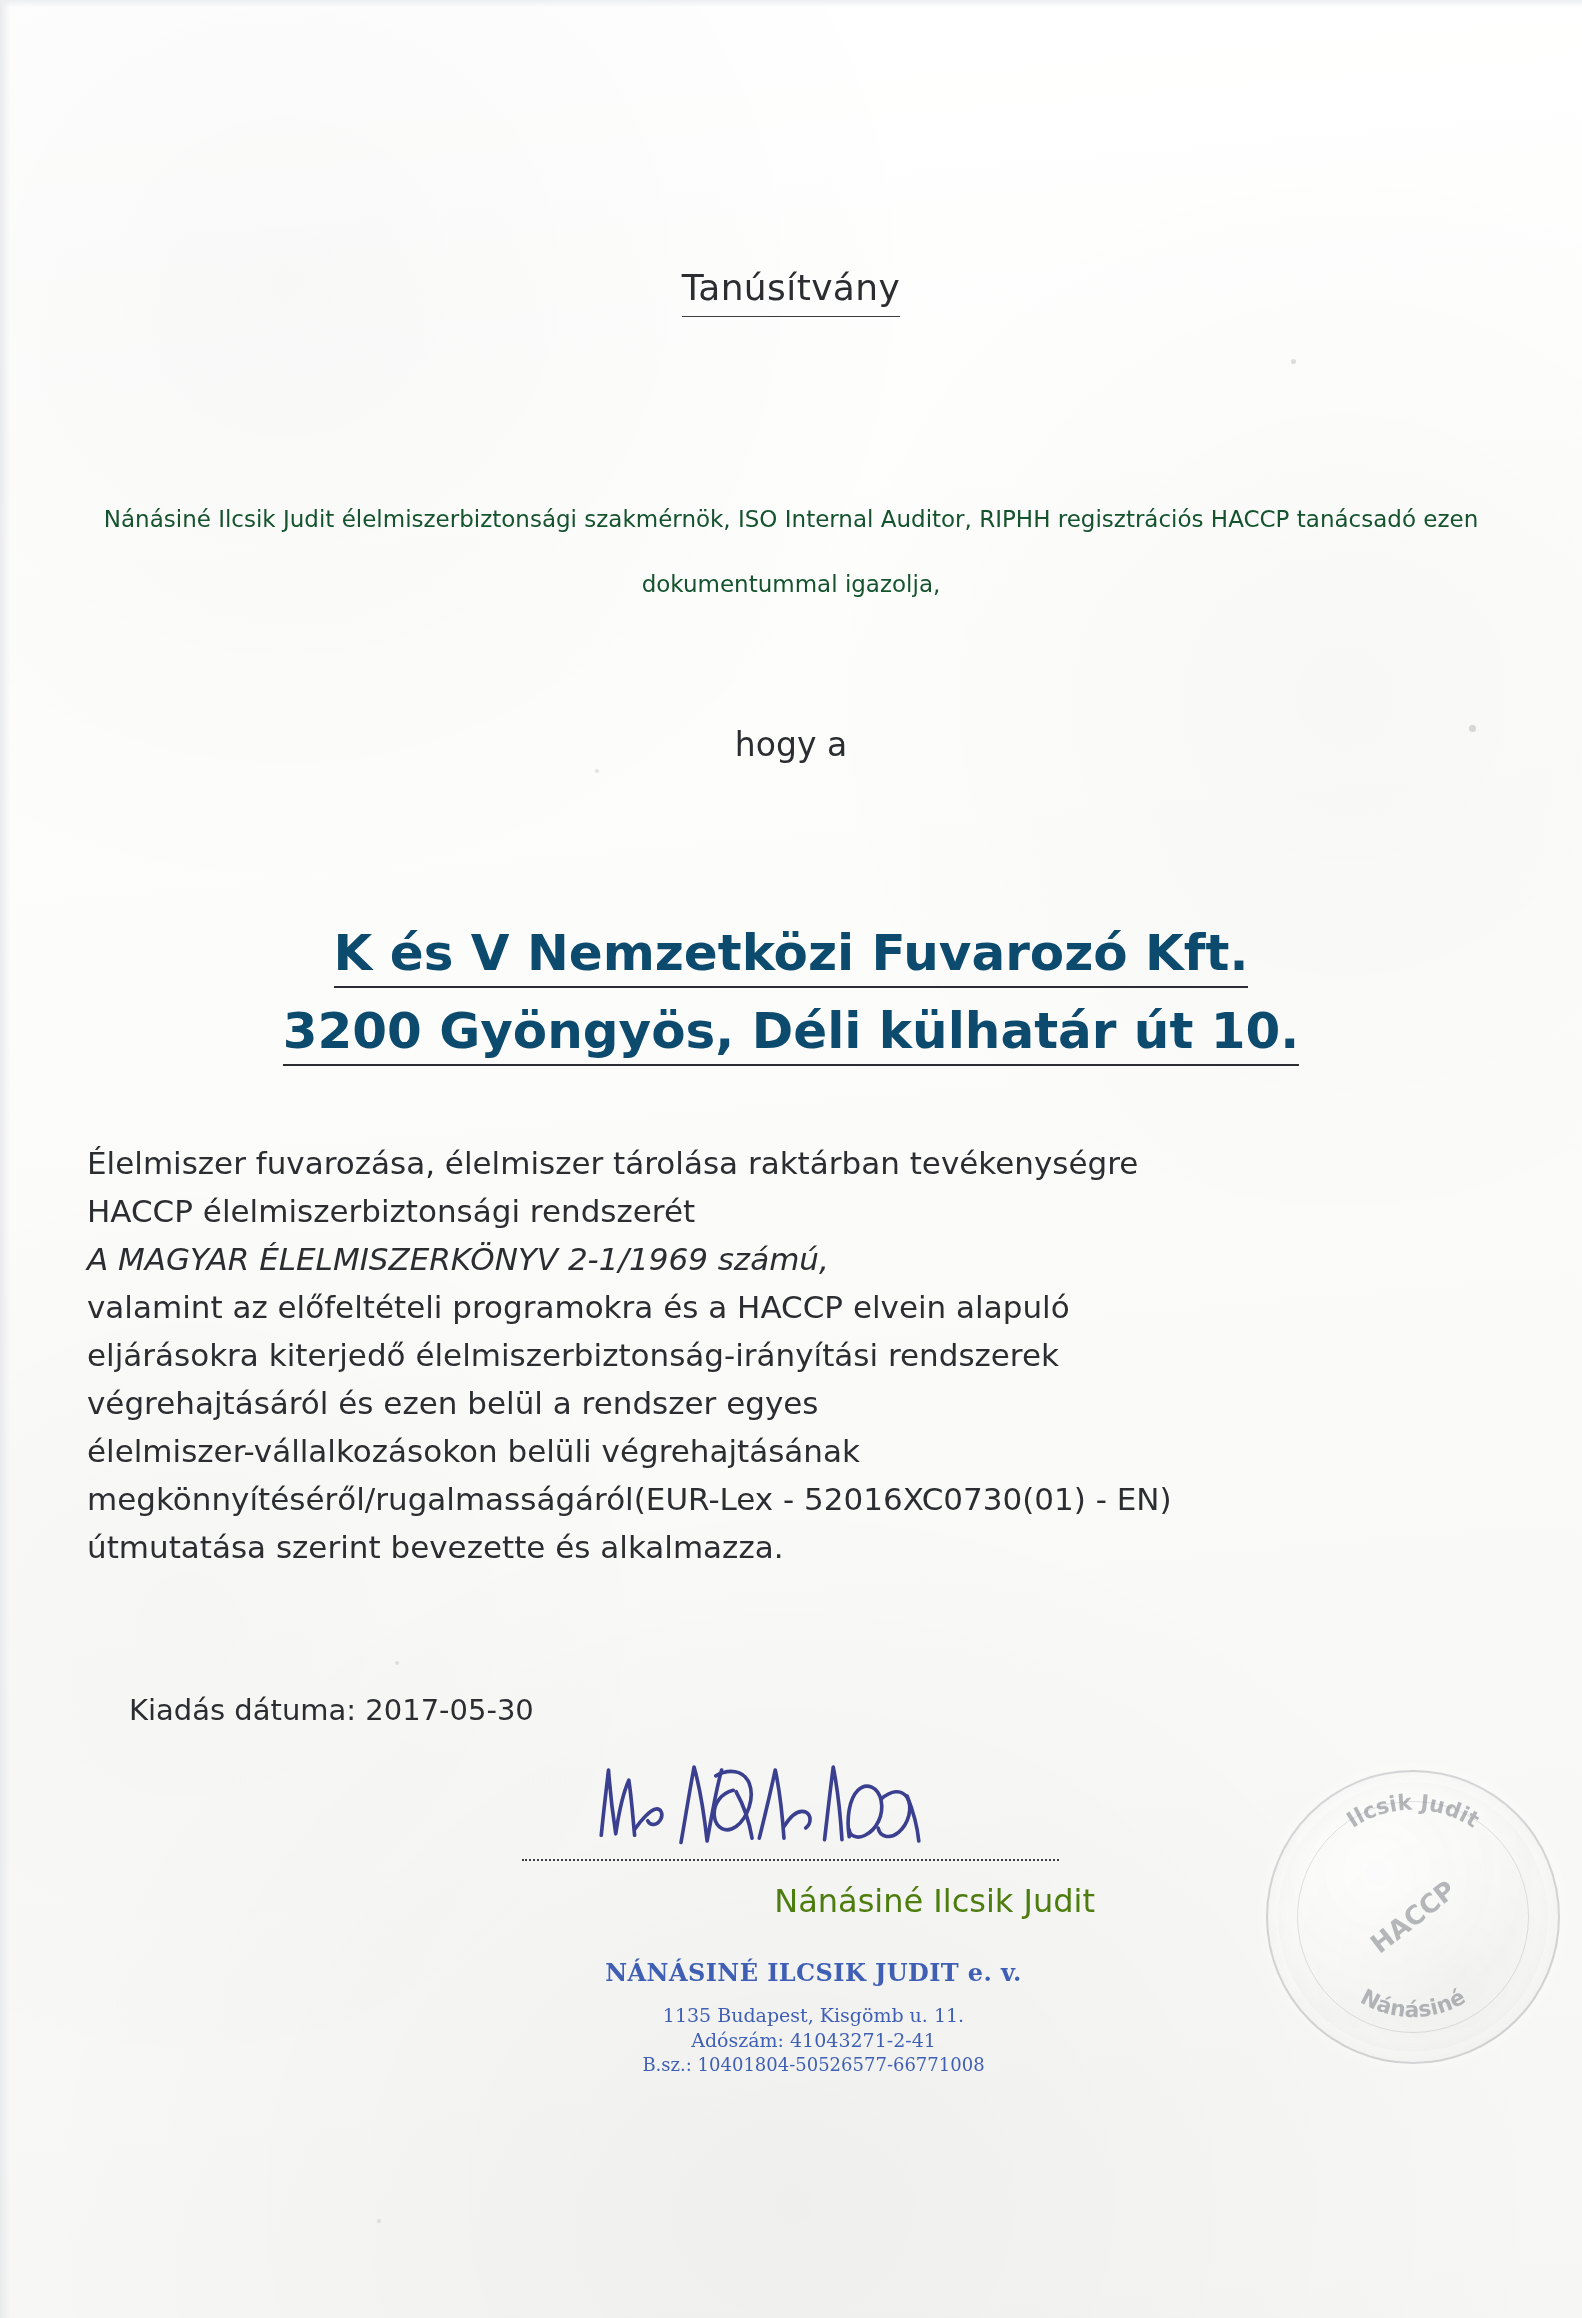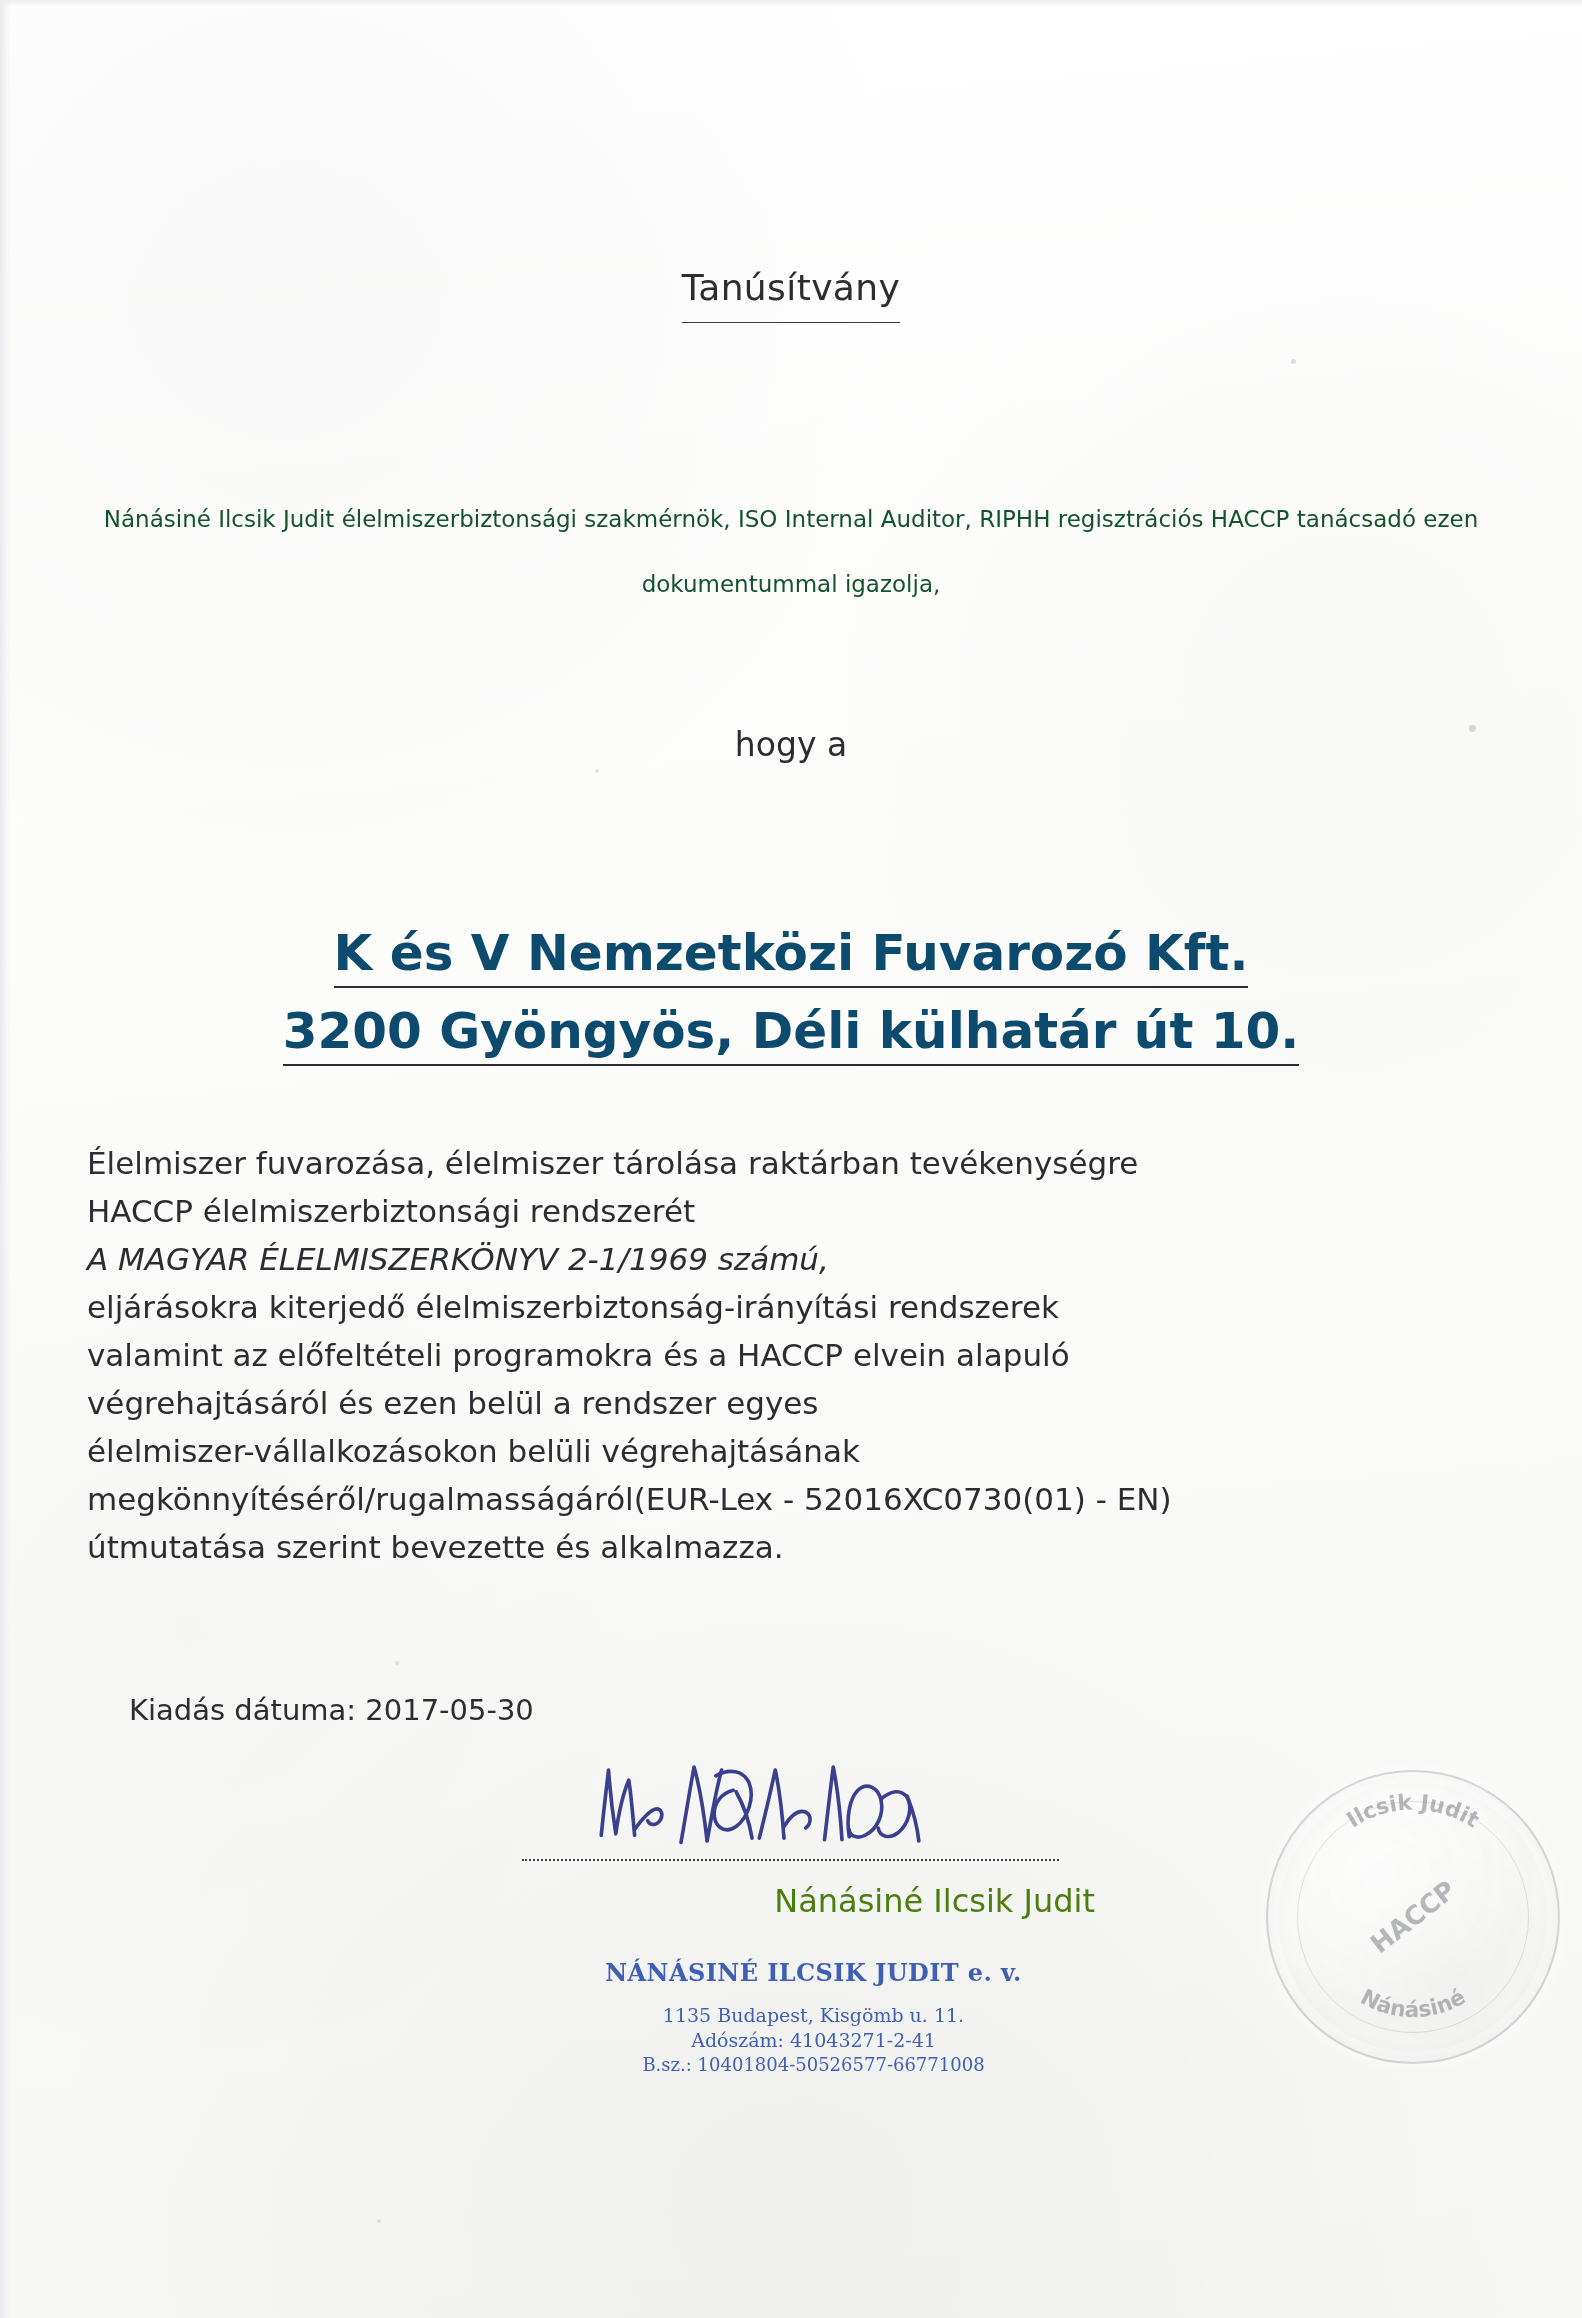--- a/index.html
+++ b/index.html
@@ -54,21 +54,21 @@
     top: 267px;
     left: 0;
     width: 100%;
     text-align: center;
     font-size: 36px;
     letter-spacing: 0.4px;
     color: #2b2d31;
   }
   .doc-title span {
     border-bottom: 1.5px solid #3a3c40;
-    padding-bottom: 14px;
+    padding-bottom: 8px;
   }
 
   .intro {
     position: absolute;
     top: 487px;
     left: 102px;
     width: 1378px;
     text-align: center;
     font-size: 23px;
     line-height: 65px;
@@ -253,22 +253,22 @@
 
     <div class="company">
       <span class="line"><span>K és V Nemzetközi Fuvarozó Kft.</span></span>
       <span class="line"><span>3200 Gyöngyös, Déli külhatár út 10.</span></span>
     </div>
 
     <div class="body-text">
       <span class="ln">Élelmiszer fuvarozása, élelmiszer tárolása raktárban tevékenységre</span>
       <span class="ln">HACCP élelmiszerbiztonsági rendszerét</span>
       <span class="ln italic">A MAGYAR ÉLELMISZERKÖNYV 2-1/1969 számú,</span>
+      <span class="ln">valamint az előfeltételi programokra és a HACCP elvein alapuló</span>
       <span class="ln">eljárásokra kiterjedő élelmiszerbiztonság-irányítási rendszerek</span>
-      <span class="ln">valamint az előfeltételi programokra és a HACCP elvein alapuló</span>
       <span class="ln">végrehajtásáról és ezen belül a rendszer egyes</span>
       <span class="ln">élelmiszer-vállalkozásokon belüli végrehajtásának</span>
       <span class="ln">megkönnyítéséről/rugalmasságáról(EUR-Lex - 52016XC0730(01) - EN)</span>
       <span class="ln">útmutatása szerint bevezette és alkalmazza.</span>
     </div>
 
     <div class="issue-date">Kiadás dátuma: 2017-05-30</div>
 
     <div class="sig-wrap">
       <svg class="sig-svg" width="406" height="131" viewBox="0 0 560 180">

